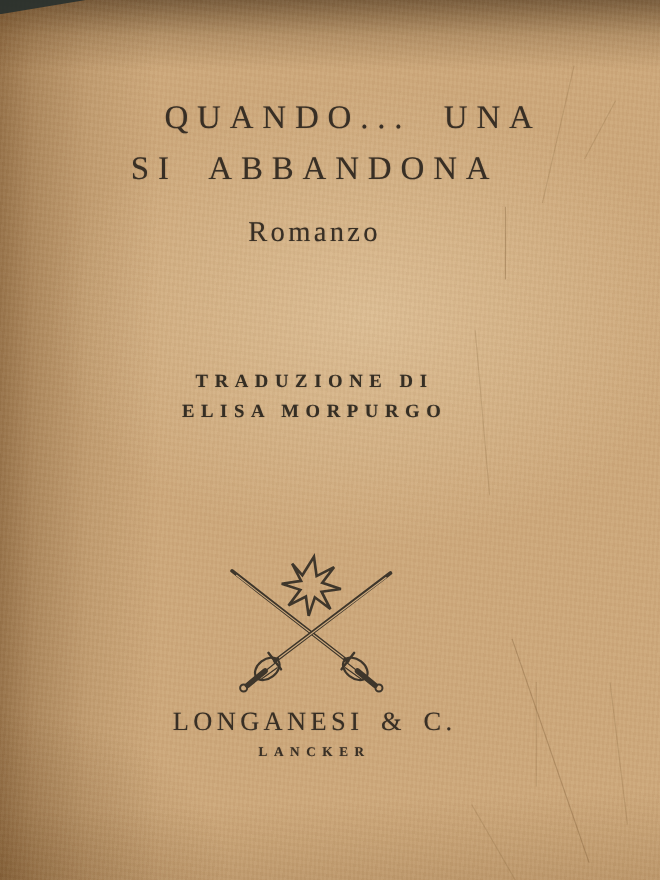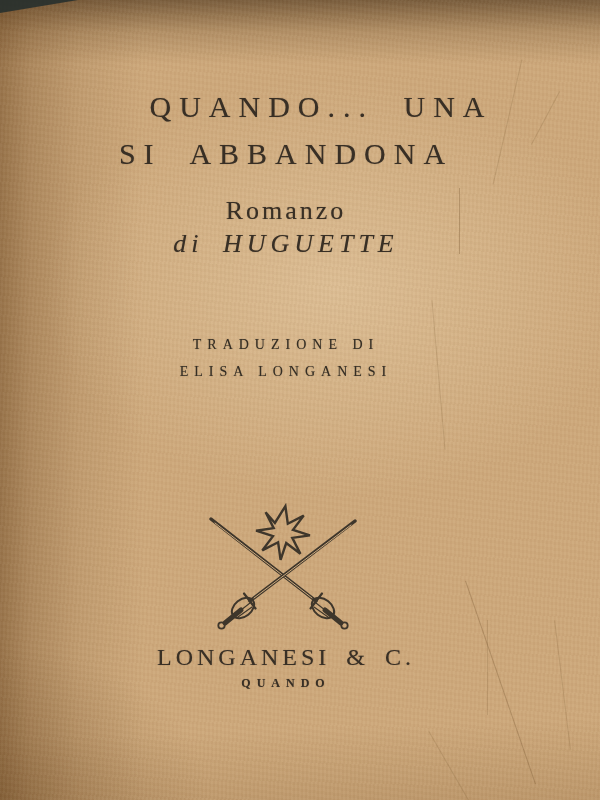--- a/index.html
+++ b/index.html
@@ -34,21 +34,21 @@
   }
   .txt{position:absolute;left:0;width:100%;text-align:center;color:#382f25;
        text-shadow:0 0 1px rgba(56,47,37,0.45);white-space:nowrap;}
   .title-line{font-size:30px;letter-spacing:8px;word-spacing:14px;line-height:30px;}
   #title1{top:92px;padding-left:35px;}
   #title2{top:139px;}
   .genre{top:196px;font-size:26px;letter-spacing:3px;}
   .author{font-size:26px;font-style:italic;letter-spacing:5px;word-spacing:8px;}
   #author1{top:229px;}
   #author2{top:261px;}
-  .credit{font-size:14px;font-weight:normal;letter-spacing:6px;color:#352e24;}
+  .credit{font-size:17px;font-weight:bold;letter-spacing:6px;color:#352e24;}
   #credit1{top:337px;}
   #credit2{top:364px;}
   .emblem{position:absolute;left:186px;top:497px;width:200px;height:150px;}
   .publisher{top:644px;font-size:24px;letter-spacing:4px;word-spacing:6px;}
   .city{top:676px;font-size:12px;font-weight:bold;letter-spacing:6px;}
   .crease{position:absolute;width:1px;background:rgba(116,85,46,0.34);pointer-events:none;}
   .crease.light{background:rgba(116,85,46,0.20);}
   .c1{left:459px;top:188px;height:66px;}
   .c2{left:507px;top:58px;height:128px;transform:rotate(13deg);}
   .c3{left:438px;top:300px;height:150px;transform:rotate(-5deg);}
@@ -65,24 +65,23 @@
   <div class="grain"></div>
   <div class="corner-wedge"></div>
 
   <div class="content">
 
     <div class="txt title-line" id="title1">QUANDO... UNA</div>
     <div class="txt title-line" id="title2">SI ABBANDONA</div>
 
     <div class="txt genre">Romanzo</div>
 
-    <div class="txt author" id="author1">di HUGUETTE</div>
 
     <div class="txt credit" id="credit1">TRADUZIONE DI</div>
-    <div class="txt credit" id="credit2">ELISA LONGANESI</div>
+    <div class="txt credit" id="credit2">ELISA MORPURGO</div>
 
     <svg class="emblem" viewBox="0 0 200 150" fill="none" stroke="#3e362b" stroke-width="2" stroke-linecap="round">
 
       <polygon points="99.4,9.1 101.8,26.7 117.7,18.6 107,32.8 123.9,38.4 106.3,40.9 114.4,56.7 100.2,46 94.6,62.9 92.1,45.3 76.3,53.4 87,39.2 70.1,33.7 87.7,31.1 79.6,15.3 88.9,26" stroke-width="2.4"></polygon>
 
       <g>
         <line x1="25" y1="22" x2="130" y2="104" stroke-width="3.4"></line>
         <line x1="29" y1="26" x2="126" y2="101" stroke="#cdaa7e" stroke-width="1"></line>
         <line x1="124.5" y1="111.5" x2="136" y2="96.5" stroke-width="2.2"></line>
         <ellipse cx="137" cy="111" rx="12.5" ry="8.5" transform="rotate(38 137 111)"></ellipse>
@@ -98,21 +97,21 @@
         <line x1="69.5" y1="111.5" x2="58" y2="96.5" stroke-width="2.2"></line>
         <ellipse cx="57" cy="111" rx="12.5" ry="8.5" transform="rotate(-38 57 111)"></ellipse>
         <line x1="64" y1="106" x2="50" y2="117" stroke-width="1.1"></line>
         <line x1="66" y1="110" x2="52" y2="120" stroke-width="1.1"></line>
         <line x1="55" y1="113" x2="39" y2="126" stroke-width="5"></line>
         <circle cx="35.5" cy="128.5" r="3.2" stroke-width="1.8"></circle>
       </g>
     </svg>
 
     <div class="txt publisher">LONGANESI &amp; C.</div>
-    <div class="txt city">QUANDO</div>
+    <div class="txt city">LANCKER</div>
   </div>
 
   <div class="crease c1"></div>
   <div class="crease light c2"></div>
   <div class="crease light c3"></div>
   <div class="crease c4"></div>
   <div class="crease light c5"></div>
   <div class="crease light c6"></div>
   <div class="crease light c7"></div>
   <div class="crease light c8"></div>

